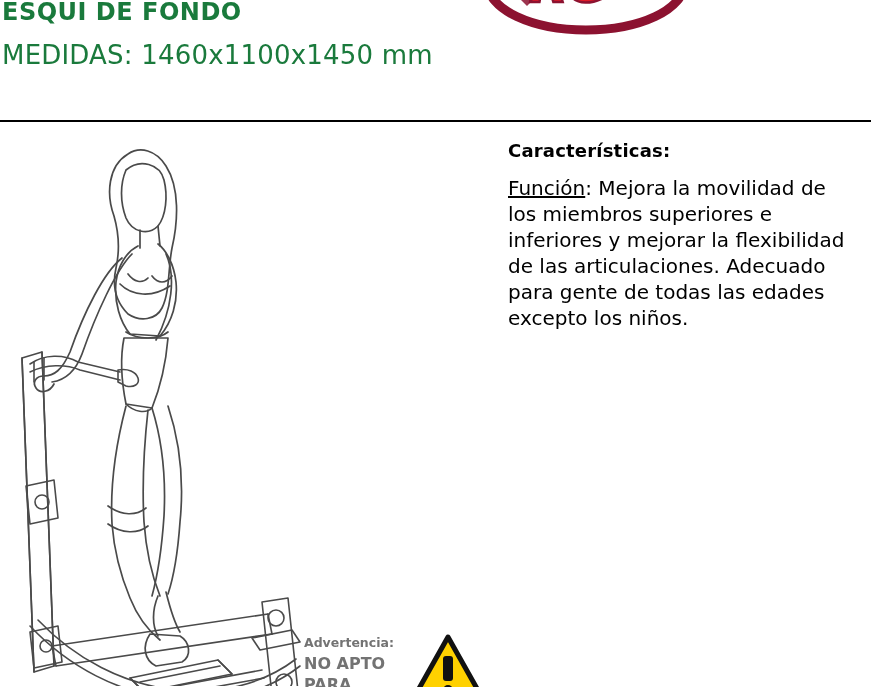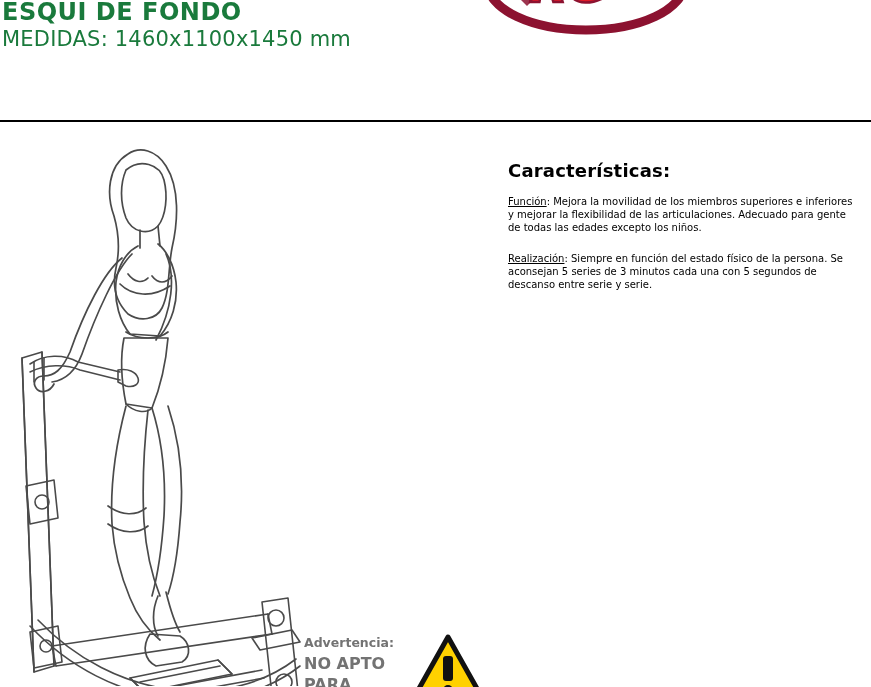--- a/index.html
+++ b/index.html
@@ -33,23 +33,24 @@
   }
   .title-line1 {
     font-size: 24px;
     letter-spacing: 0.5px;
   }
   .title-line2 {
     font-size: 22px;
     letter-spacing: 0.5px;
   }
   .title-line3 {
-    font-size: 21px;
+    font-size: 26px;
     font-weight: normal;
     letter-spacing: 0.2px;
+    margin-top: 13px;
   }
 
   
   .logo {
     position: absolute;
     right: 170px;
     top: -46px;
     width: 230px;
     height: 96px;
   }
@@ -105,31 +106,30 @@
   }
 
   
   .content {
     position: absolute;
     left: 508px;
     top: 140px;
     width: 350px;
     color: #000000;
     font-family: "DejaVu Sans", sans-serif;
-    margin-top: 20px;
   }
   .content h2 {
     margin: 0 0 14px 0;
     font-size: 18px;
     font-weight: bold;
     letter-spacing: 0.2px;
   }
   .para {
     margin: 0 0 18px 0;
-    font-size: 10px;
+    font-size: 20px;
     line-height: 1.30;
   }
   .para .lead {
     text-decoration: underline;
   }
 </style>
 </head>
 <body>
 
 <div class="header">
@@ -253,17 +253,14 @@
 </div>
 
 <div class="content">
   <h2>Características:</h2>
 
   <p class="para">
     <span class="lead">Función</span><span>: Mejora la movilidad de los miembros superiores e inferiores y mejorar la flexibilidad de las articulaciones. Adecuado para gente de todas las edades excepto los niños.</span>
   </p>
 
 
-  <p class="para">
-    <span class="lead">Realización</span><span>: Siempre en función del estado físico de la persona. Se aconsejan 5 series de 3 minutos cada una con 5 segundos de descanso entre serie y serie.</span>
-  </p>
 
 </div>
 
 </body></html>

